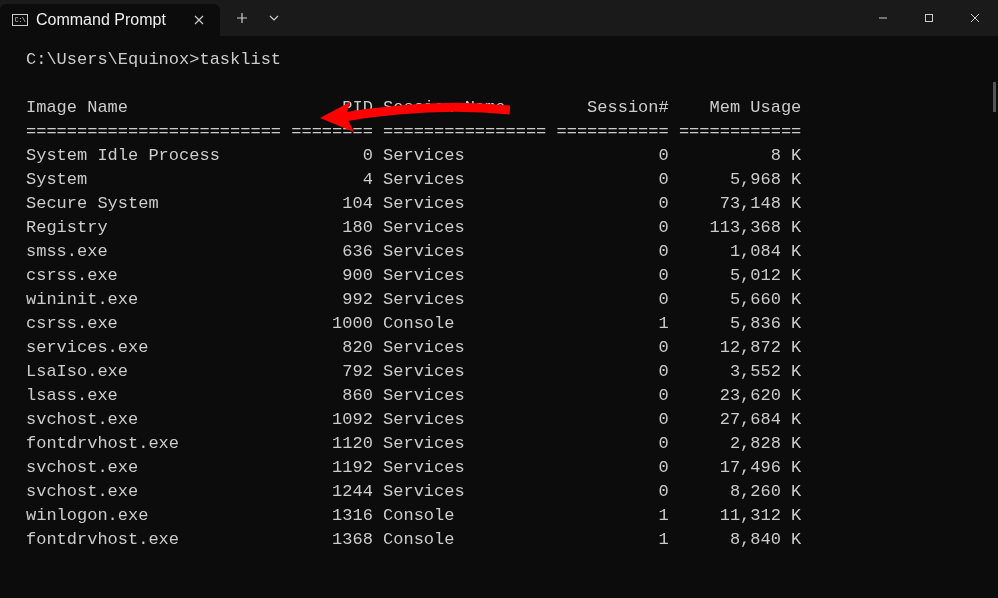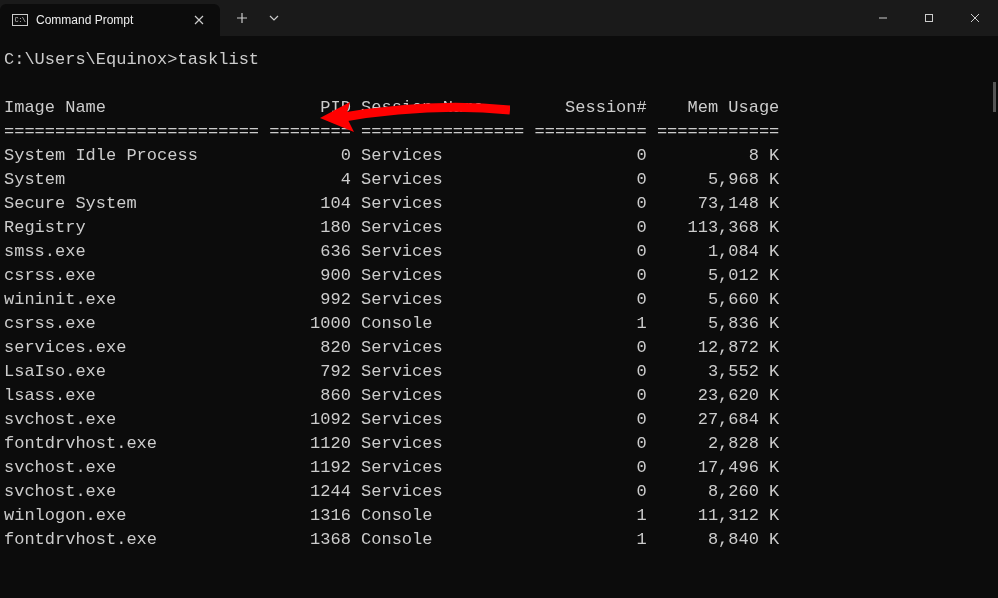--- a/index.html
+++ b/index.html
@@ -2,29 +2,29 @@
 <html><head>
   <meta charset="utf-8">
   <style>
     * { margin: 0; padding: 0; box-sizing: border-box; }
     html, body { width: 998px; height: 598px; overflow: hidden; background: #0c0c0c; font-family: Consolas, 'Courier New', monospace; color: #cccccc; }
     
     .title-bar { height: 36px; background: #1a1a1a; display: flex; align-items: stretch; user-select: none; }
     .tab { display: flex; align-items: center; background: #0c0c0c; border-radius: 6px 6px 0 0; padding: 0 12px; gap: 8px; margin-top: 4px; min-width: 220px; }
     .tab .icon-box { width: 16px; height: 12px; border: 1px solid #ccc; display: flex; align-items: center; justify-content: center; }
     .tab .icon-inner { font-size: 7px; line-height: 7px; letter-spacing: -0.5px; color: #ccc; }
-    .tab .tab-title { font-family: 'Segoe UI', sans-serif; font-size: 12px; color: #eee; flex: 1; }
+    .tab .tab-title { font-family: 'Segoe UI', sans-serif; font-size: 16px; color: #eee; flex: 1; }
     .tab .tab-close { color: #ccc; cursor: pointer; width: 18px; height: 18px; display: flex; align-items: center; justify-content: center; border-radius: 3px; }
     .tab-controls { display: flex; align-items: center; gap: 4px; padding: 0 8px; }
     .tab-btn { width: 28px; height: 28px; display: flex; align-items: center; justify-content: center; color: #aaa; cursor: pointer; border-radius: 4px; }
     .title-spacer { flex: 1; }
     .window-controls { display: flex; align-items: stretch; }
     .win-btn { width: 46px; display: flex; align-items: center; justify-content: center; color: #ccc; cursor: pointer; }
 
-    .terminal { padding: 12px 4px; font-size: 17px; line-height: 24px; position: relative; }
+    .terminal { padding: 12px 26px; font-size: 17px; line-height: 24px; position: relative; }
     .prompt-line { white-space: pre; margin-bottom: 24px; }
     pre.table { white-space: pre; font-family: inherit; font-size: 17px; line-height: 24px; }
     .scrollbar-stub { position: absolute; top: 46px; right: 2px; width: 3px; height: 30px; background: #555; }
 
     .arrow { position: absolute; top: 64px; left: 320px; pointer-events: none; }
   </style>
 </head>
 <body>
 
 <div class="title-bar">

